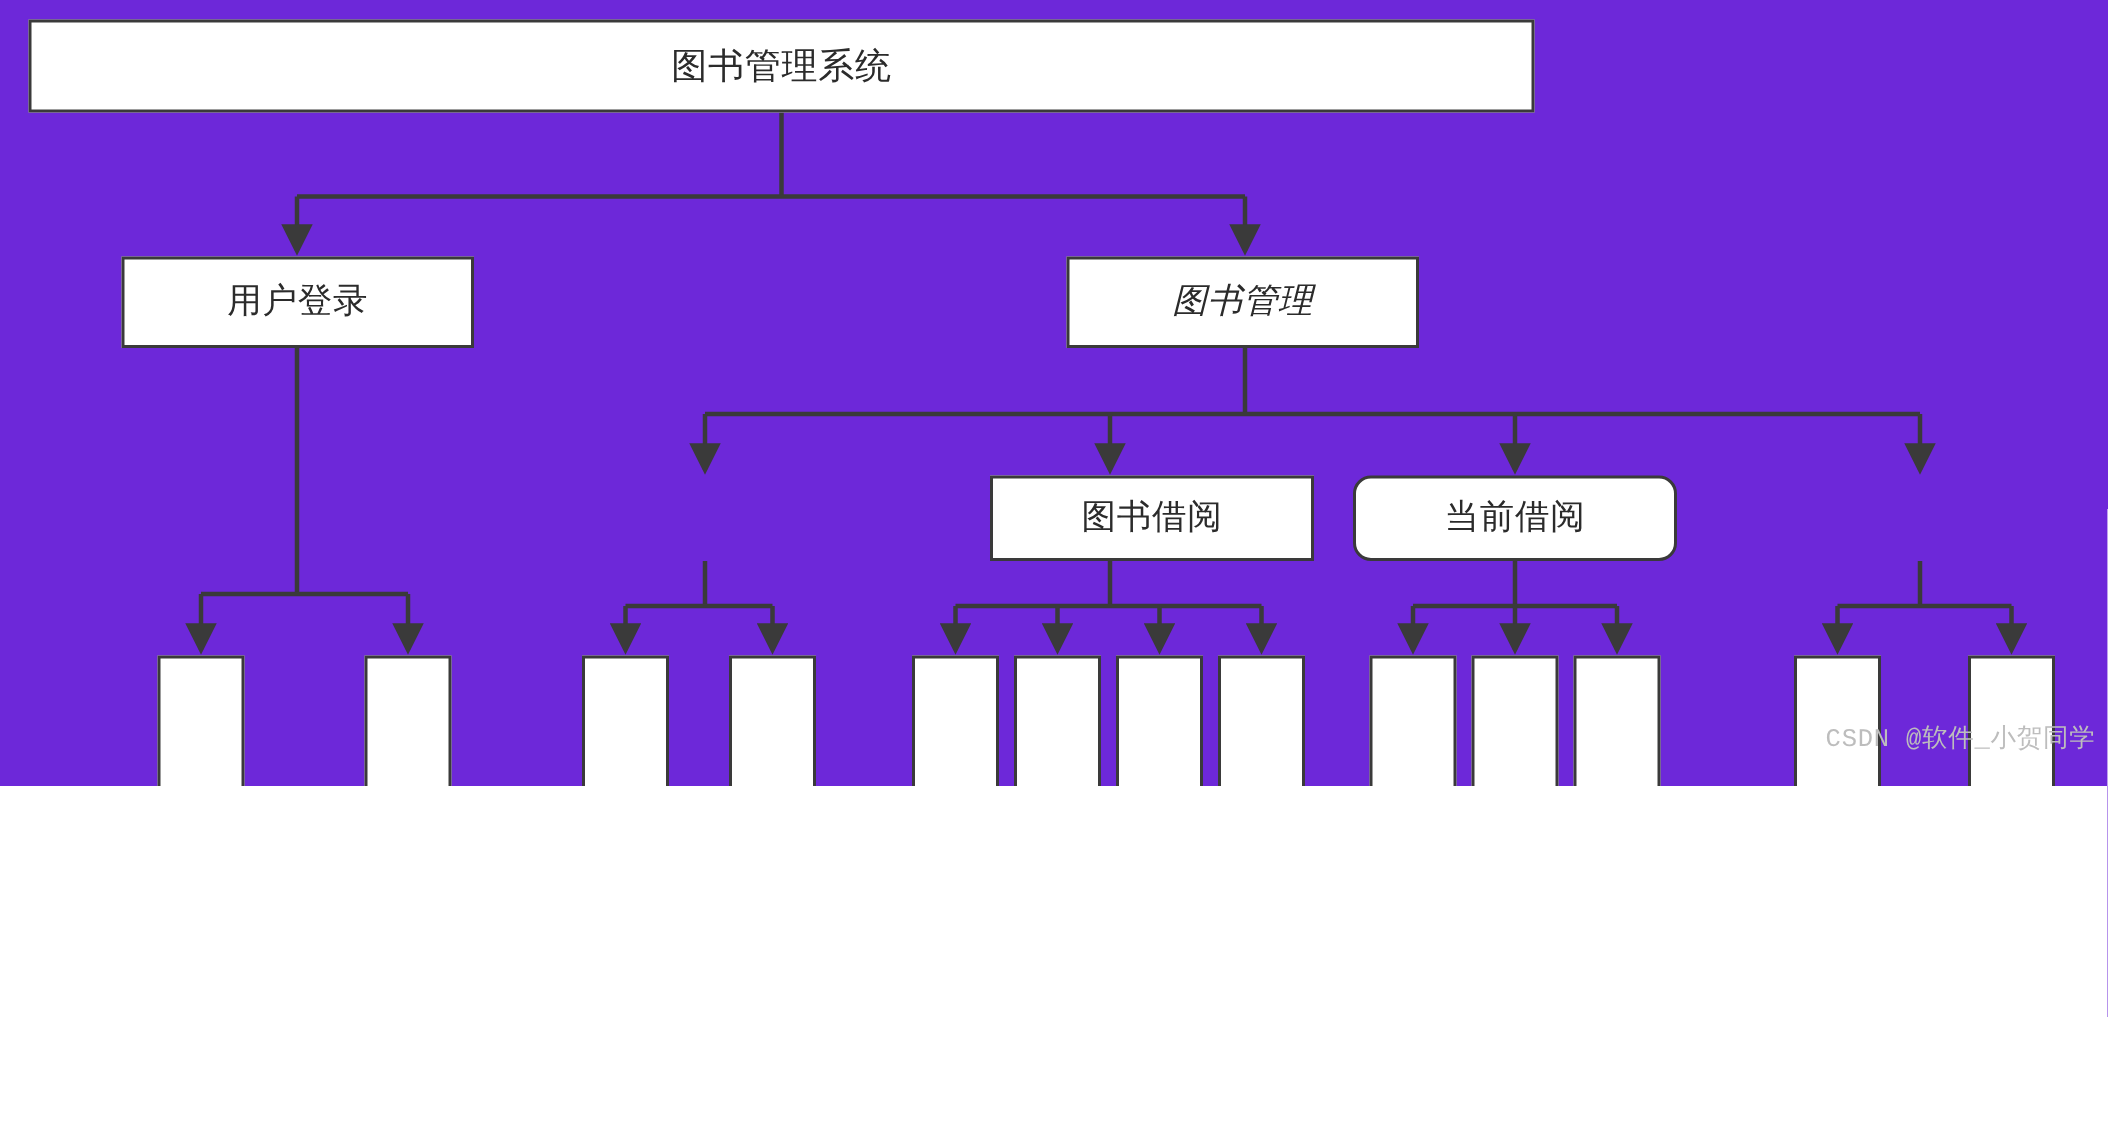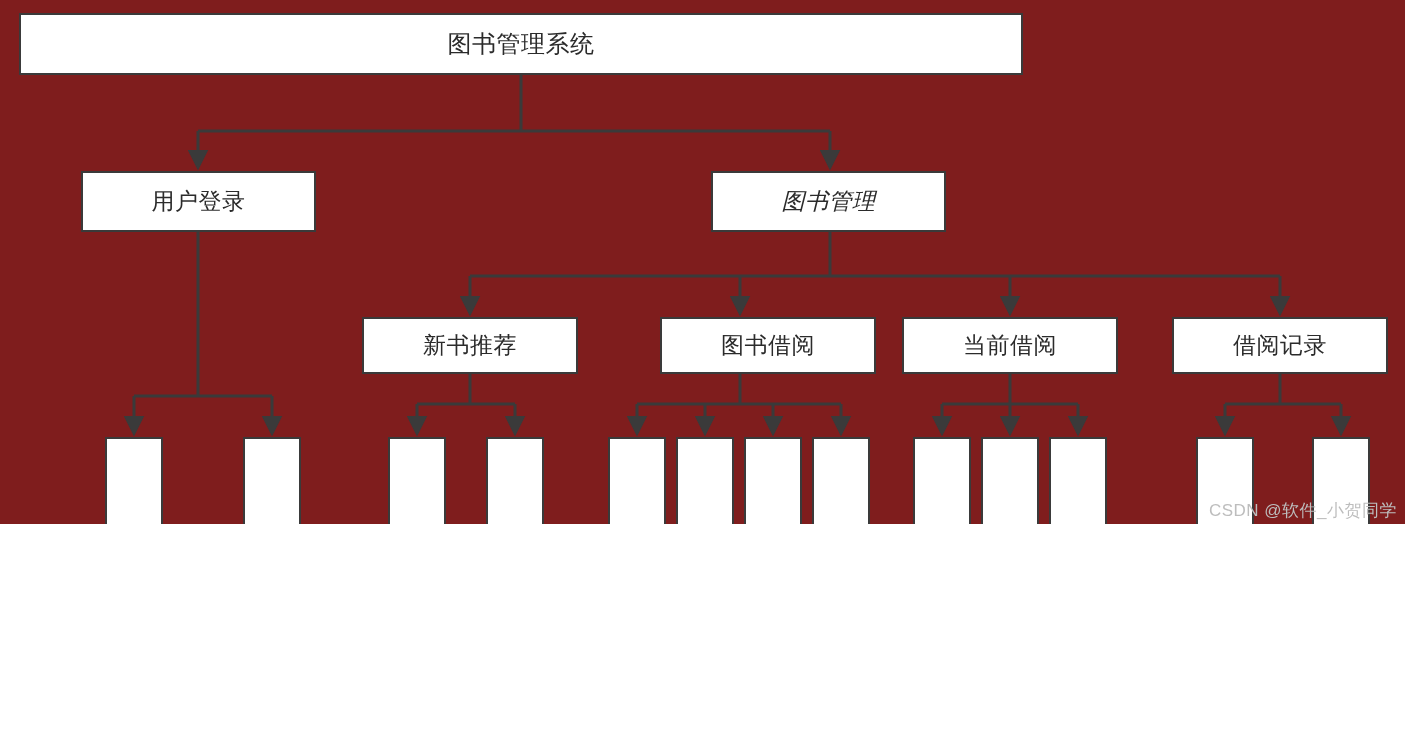--- a/index.html
+++ b/index.html
@@ -8,21 +8,21 @@
     padding: 0;
     background: #ffffff;
   }
   body {
     font-family: "DejaVu Sans", "Liberation Sans", sans-serif;
   }
   #diagram {
     position: relative;
     width: 1405px;
     height: 524px;
-    background: #7f1d1d;
+    background: #6d28d9;
     overflow: hidden;
   }
   #connectors {
     position: absolute;
     left: 0;
     top: 0;
     width: 1405px;
     height: 747px;
   }
   .node {
@@ -51,27 +51,27 @@
     writing-mode: vertical-rl;
     text-orientation: upright;
     font-size: 26px;
     letter-spacing: 4px;
     line-height: 1;
     white-space: nowrap;
   }
   #watermark {
     position: absolute;
     right: 8px;
-    bottom: 2px;
+    bottom: 21px;
     font-size: 17px;
     color: #bdbdbd;
     letter-spacing: 0.5px;
     z-index: 6;
     white-space: nowrap;
-    font-family: Liberation Sans, sans-serif;
+    font-family: Liberation Mono, monospace;
   }
 </style>
 </head>
 <body>
 
 <div id="diagram">
 
   <svg id="connectors" viewBox="0 0 1405 747" xmlns="http://www.w3.org/2000/svg">
     <defs>
       <marker id="arrow" viewBox="0 0 12 12" refX="10" refY="6" markerWidth="7" markerHeight="7" orient="auto-start-reverse">
@@ -129,31 +129,25 @@
     <span class="label">图书管理系统</span>
   </div>
 
   <div class="node level2" style="left:81px; top:171px; width:235px; height:61px;">
     <span class="label">用户登录</span>
   </div>
   <div class="node level2" style="left:711px; top:171px; width:235px; height:61px;font-style:italic;">
     <span class="label">图书管理</span>
   </div>
 
-  <div class="node level3" style="left:362px; top:317px; width:216px; height:57px;">
-    <span class="label">新书推荐</span>
-  </div>
   <div class="node level3" style="left:632px; top:317px; width:216px; height:57px;margin-left:28px;">
     <span class="label">图书借阅</span>
   </div>
-  <div class="node level3" style="left:902px; top:317px; width:216px; height:57px;">
+  <div class="node level3" style="left:902px; top:317px; width:216px; height:57px;border-radius:12px;">
     <span class="label">当前借阅</span>
-  </div>
-  <div class="node level3" style="left:1172px; top:317px; width:216px; height:57px;">
-    <span class="label">借阅记录</span>
   </div>
 
   <div class="node leaf" style="left:105px; top:437px; width:58px; height:297px;">
     <span class="label">用户登录</span>
   </div>
   <div class="node leaf" style="left:243px; top:437px; width:58px; height:297px;">
     <span class="label">注销登录</span>
   </div>
 
   <div class="node leaf" style="left:388px; top:437px; width:58px; height:297px;">

